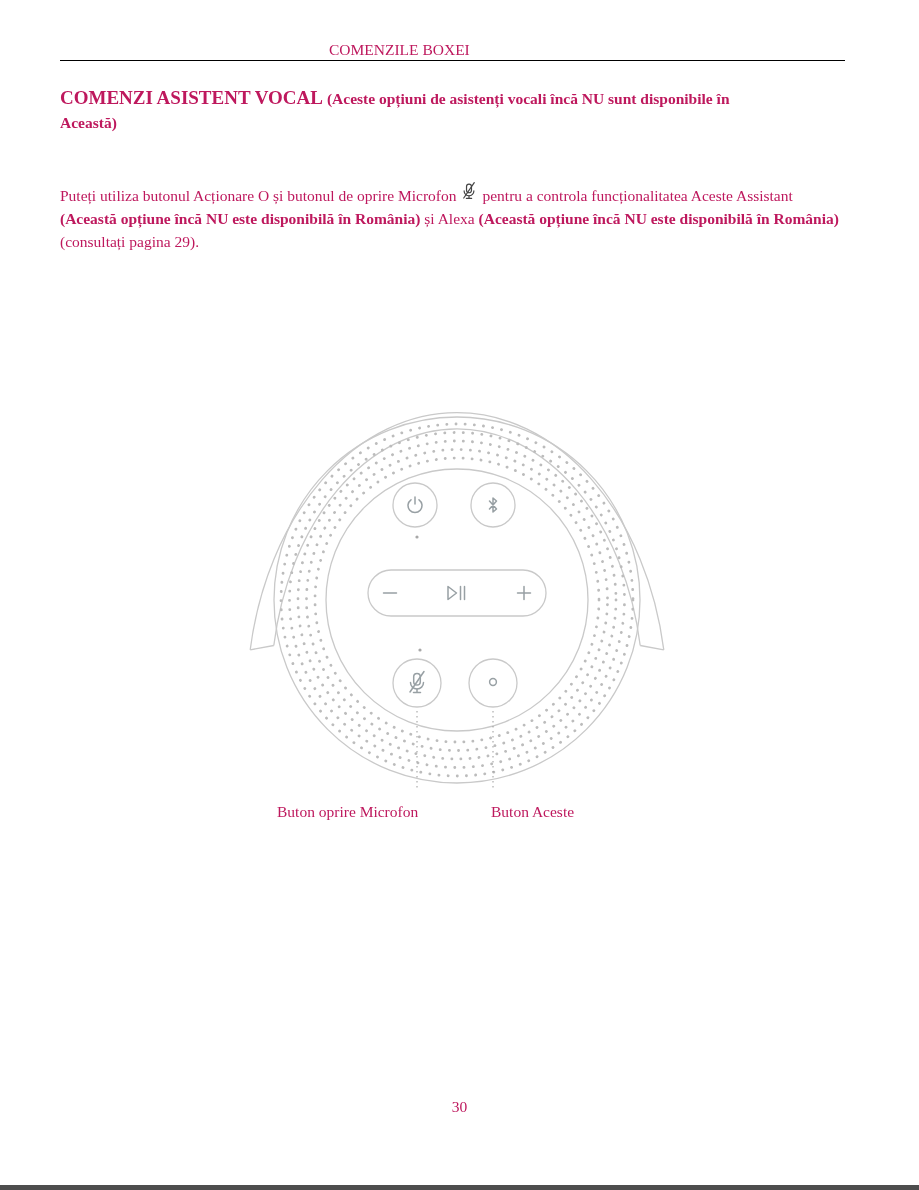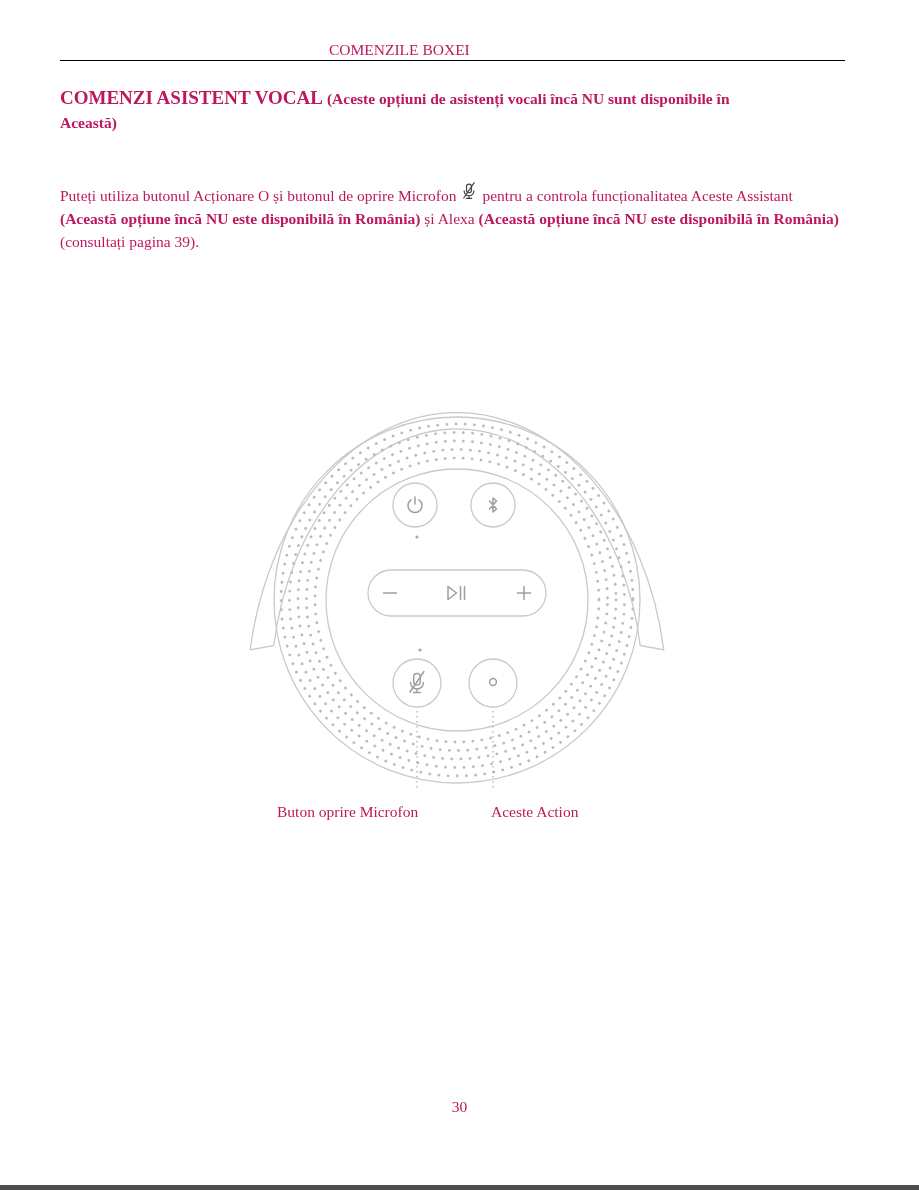--- a/index.html
+++ b/index.html
@@ -59,21 +59,21 @@
   <p class="para">
     <span>Puteți utiliza butonul  Acționare O și butonul de oprire Microfon</span><svg class="inline-icon" viewBox="0 0 24 26" aria-hidden="true">
       <rect class="micglyph" x="8.7" y="2.5" width="6.6" height="11.5" rx="3.3"></rect>
       <path class="micglyph" d="M5.5 11.5 a6.5 6.5 0 0 0 13 0"></path>
       <path class="micglyph" d="M12 18 V21.5 M8.5 21.5 H15.5"></path>
       <path class="micglyph" d="M5 21 L19 0.5"></path>
     </svg><span>pentru a controla funcționalitatea Aceste Assistant</span>
     <b>(Această opțiune încă NU este disponibilă în România)</b>
     <span>și Alexa</span>
     <b>(Această opțiune încă NU este disponibilă în România)</b>
-    <span>(consultați pagina 39).</span>
+    <span>(consultați pagina 29).</span>
   </p>
 
   <svg class="figure-svg" width="530" height="500" viewBox="0 0 530 500">
 
     <g>
       <path class="line" d="M 60.2 351.8 A 210 287 0 0 1 473.8 351.8"></path>
       <path class="line" d="M 83.8 347.5 A 186 262 0 0 1 450.2 347.5"></path>
       <path class="line" d="M 60.2 351.8 L 83.8 347.5"></path>
       <path class="line" d="M 473.8 351.8 L 450.2 347.5"></path>
     </g>
@@ -130,18 +130,18 @@
     <g>
       <circle class="line" cx="303" cy="385" r="24" fill="#fff"></circle>
       <circle class="glyph" cx="303" cy="384" r="3.4"></circle>
     </g>
 
     <path class="leader" d="M227 413 V490"></path>
     <path class="leader" d="M303 413 V490"></path>
   </svg>
 
   <div class="fig-label label-mic">Buton oprire Microfon</div>
-  <div class="fig-label label-action">Aceste Action</div>
+  <div class="fig-label label-action">Buton Aceste</div>
 
   <div class="page-num">30</div>
 
   <div class="bottom-edge"></div>
 </div>
 
 </body></html>

